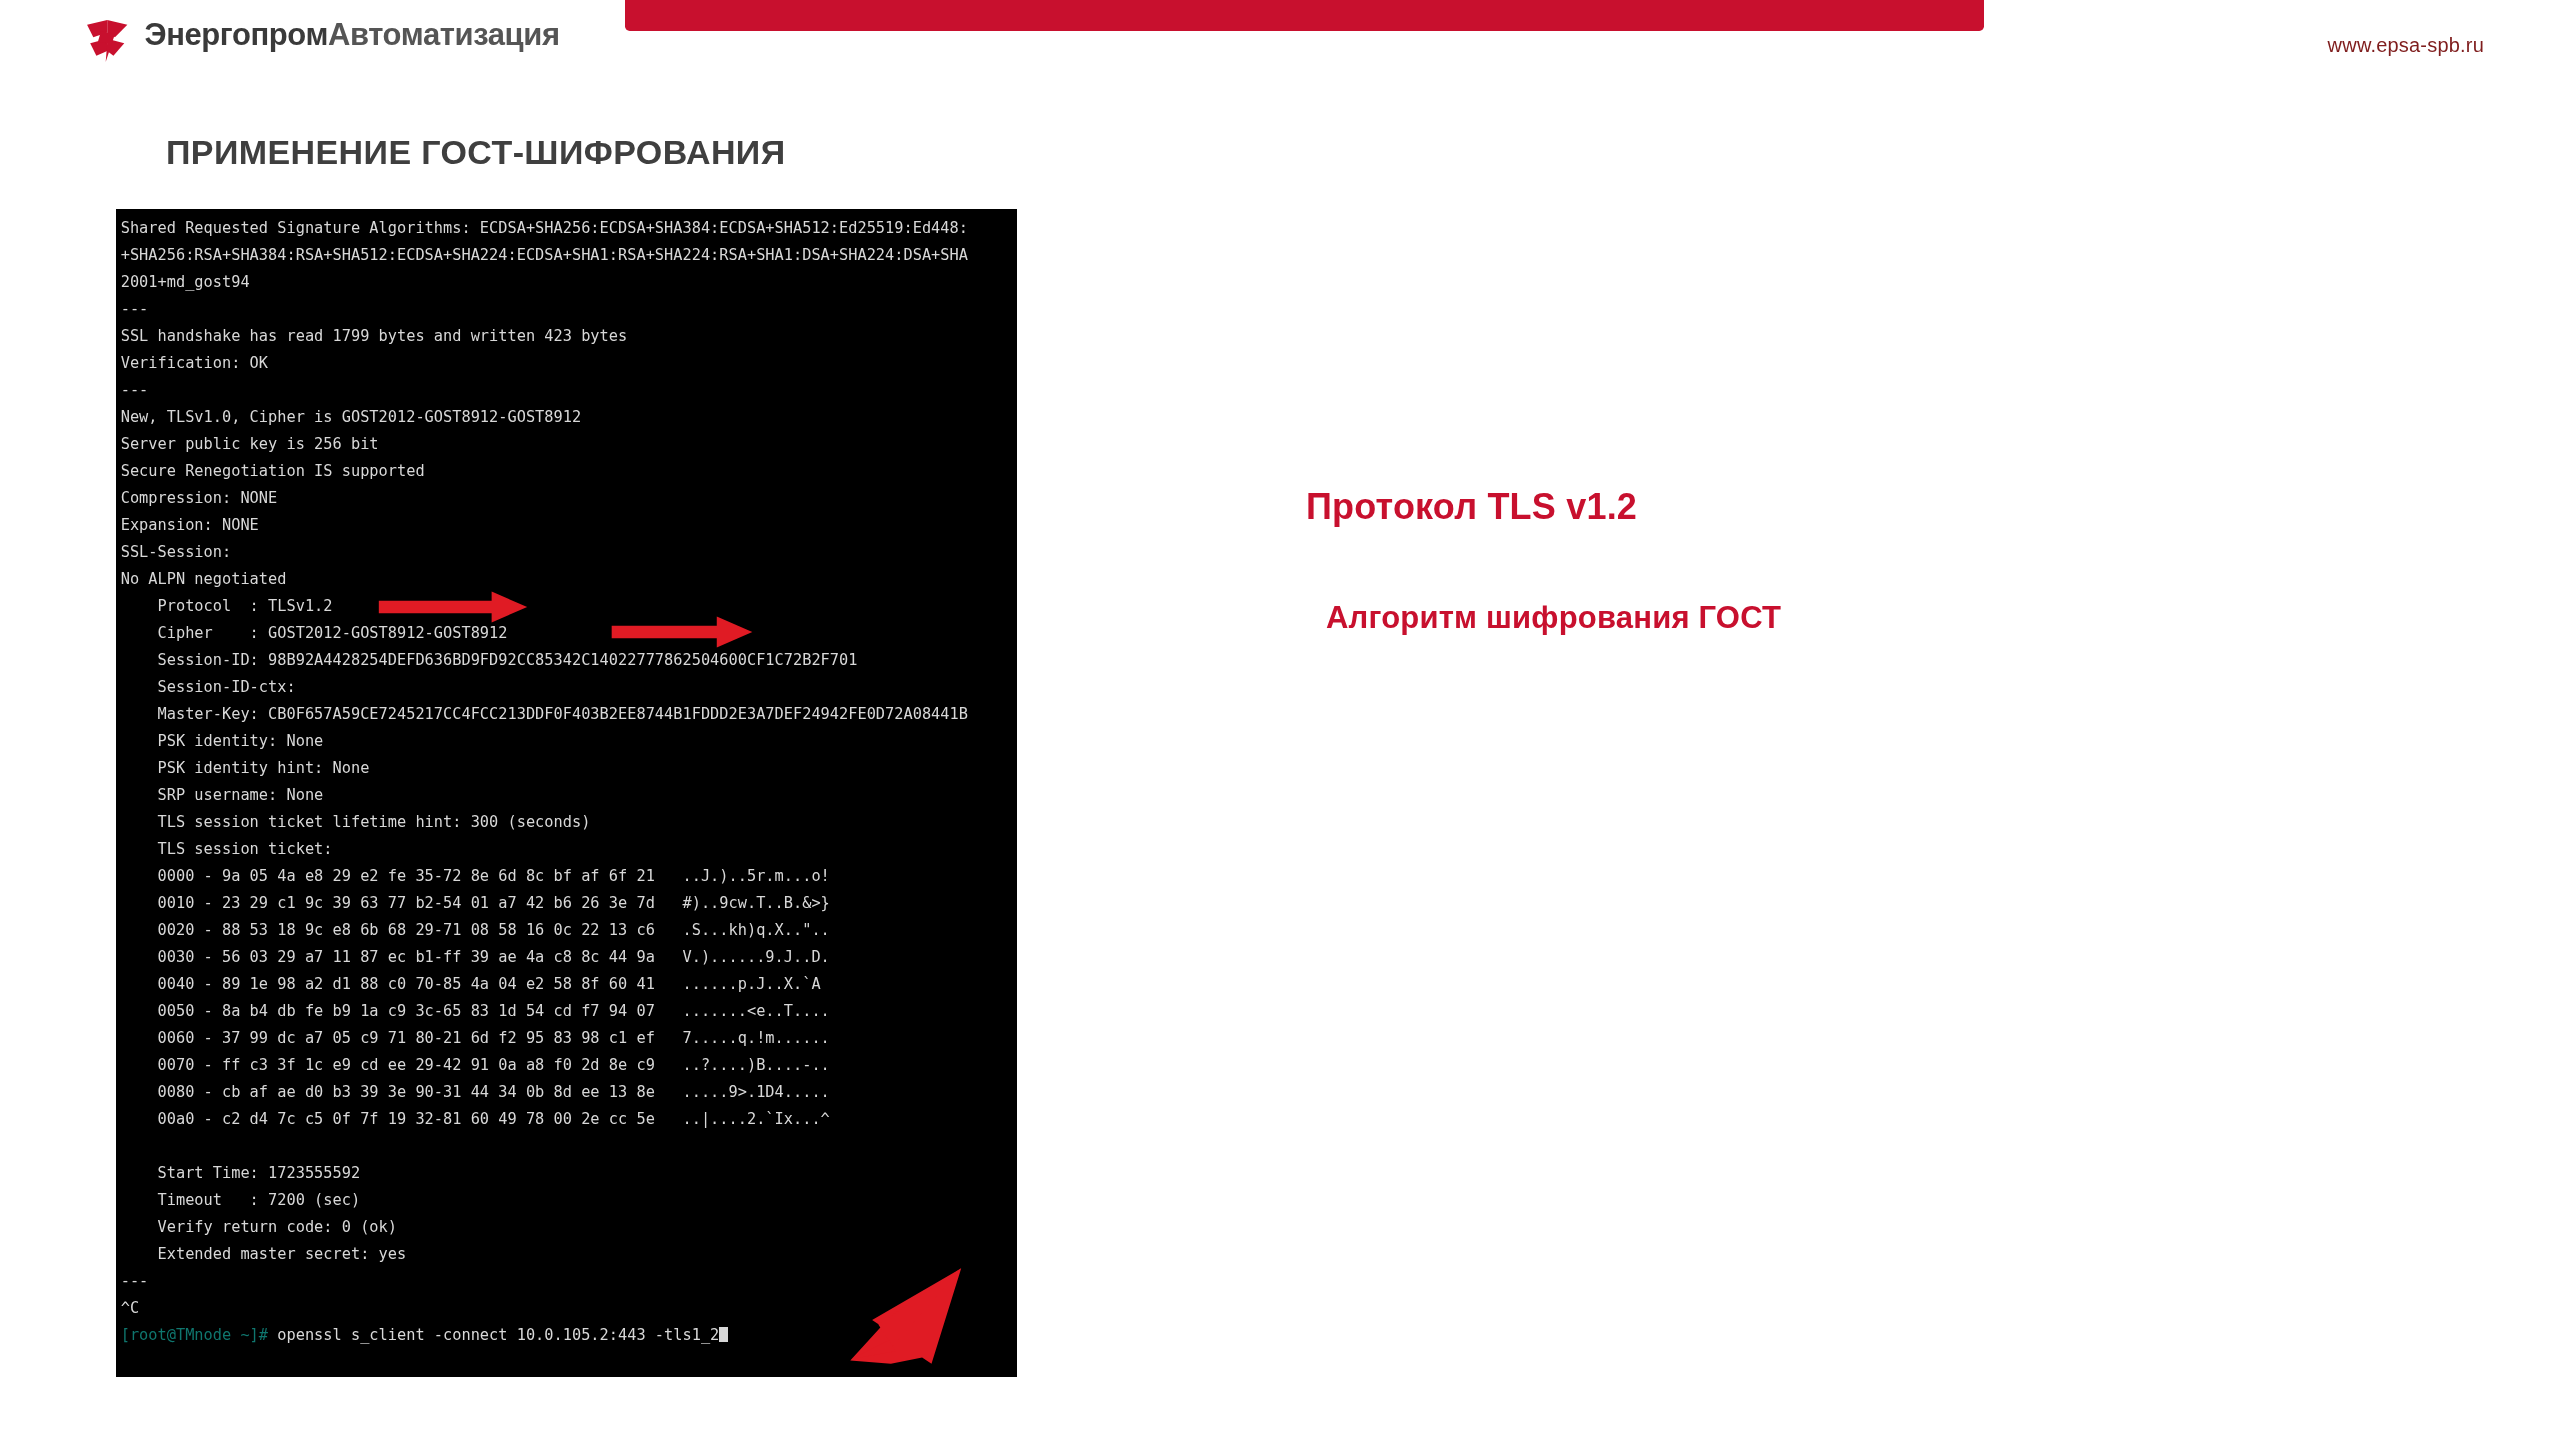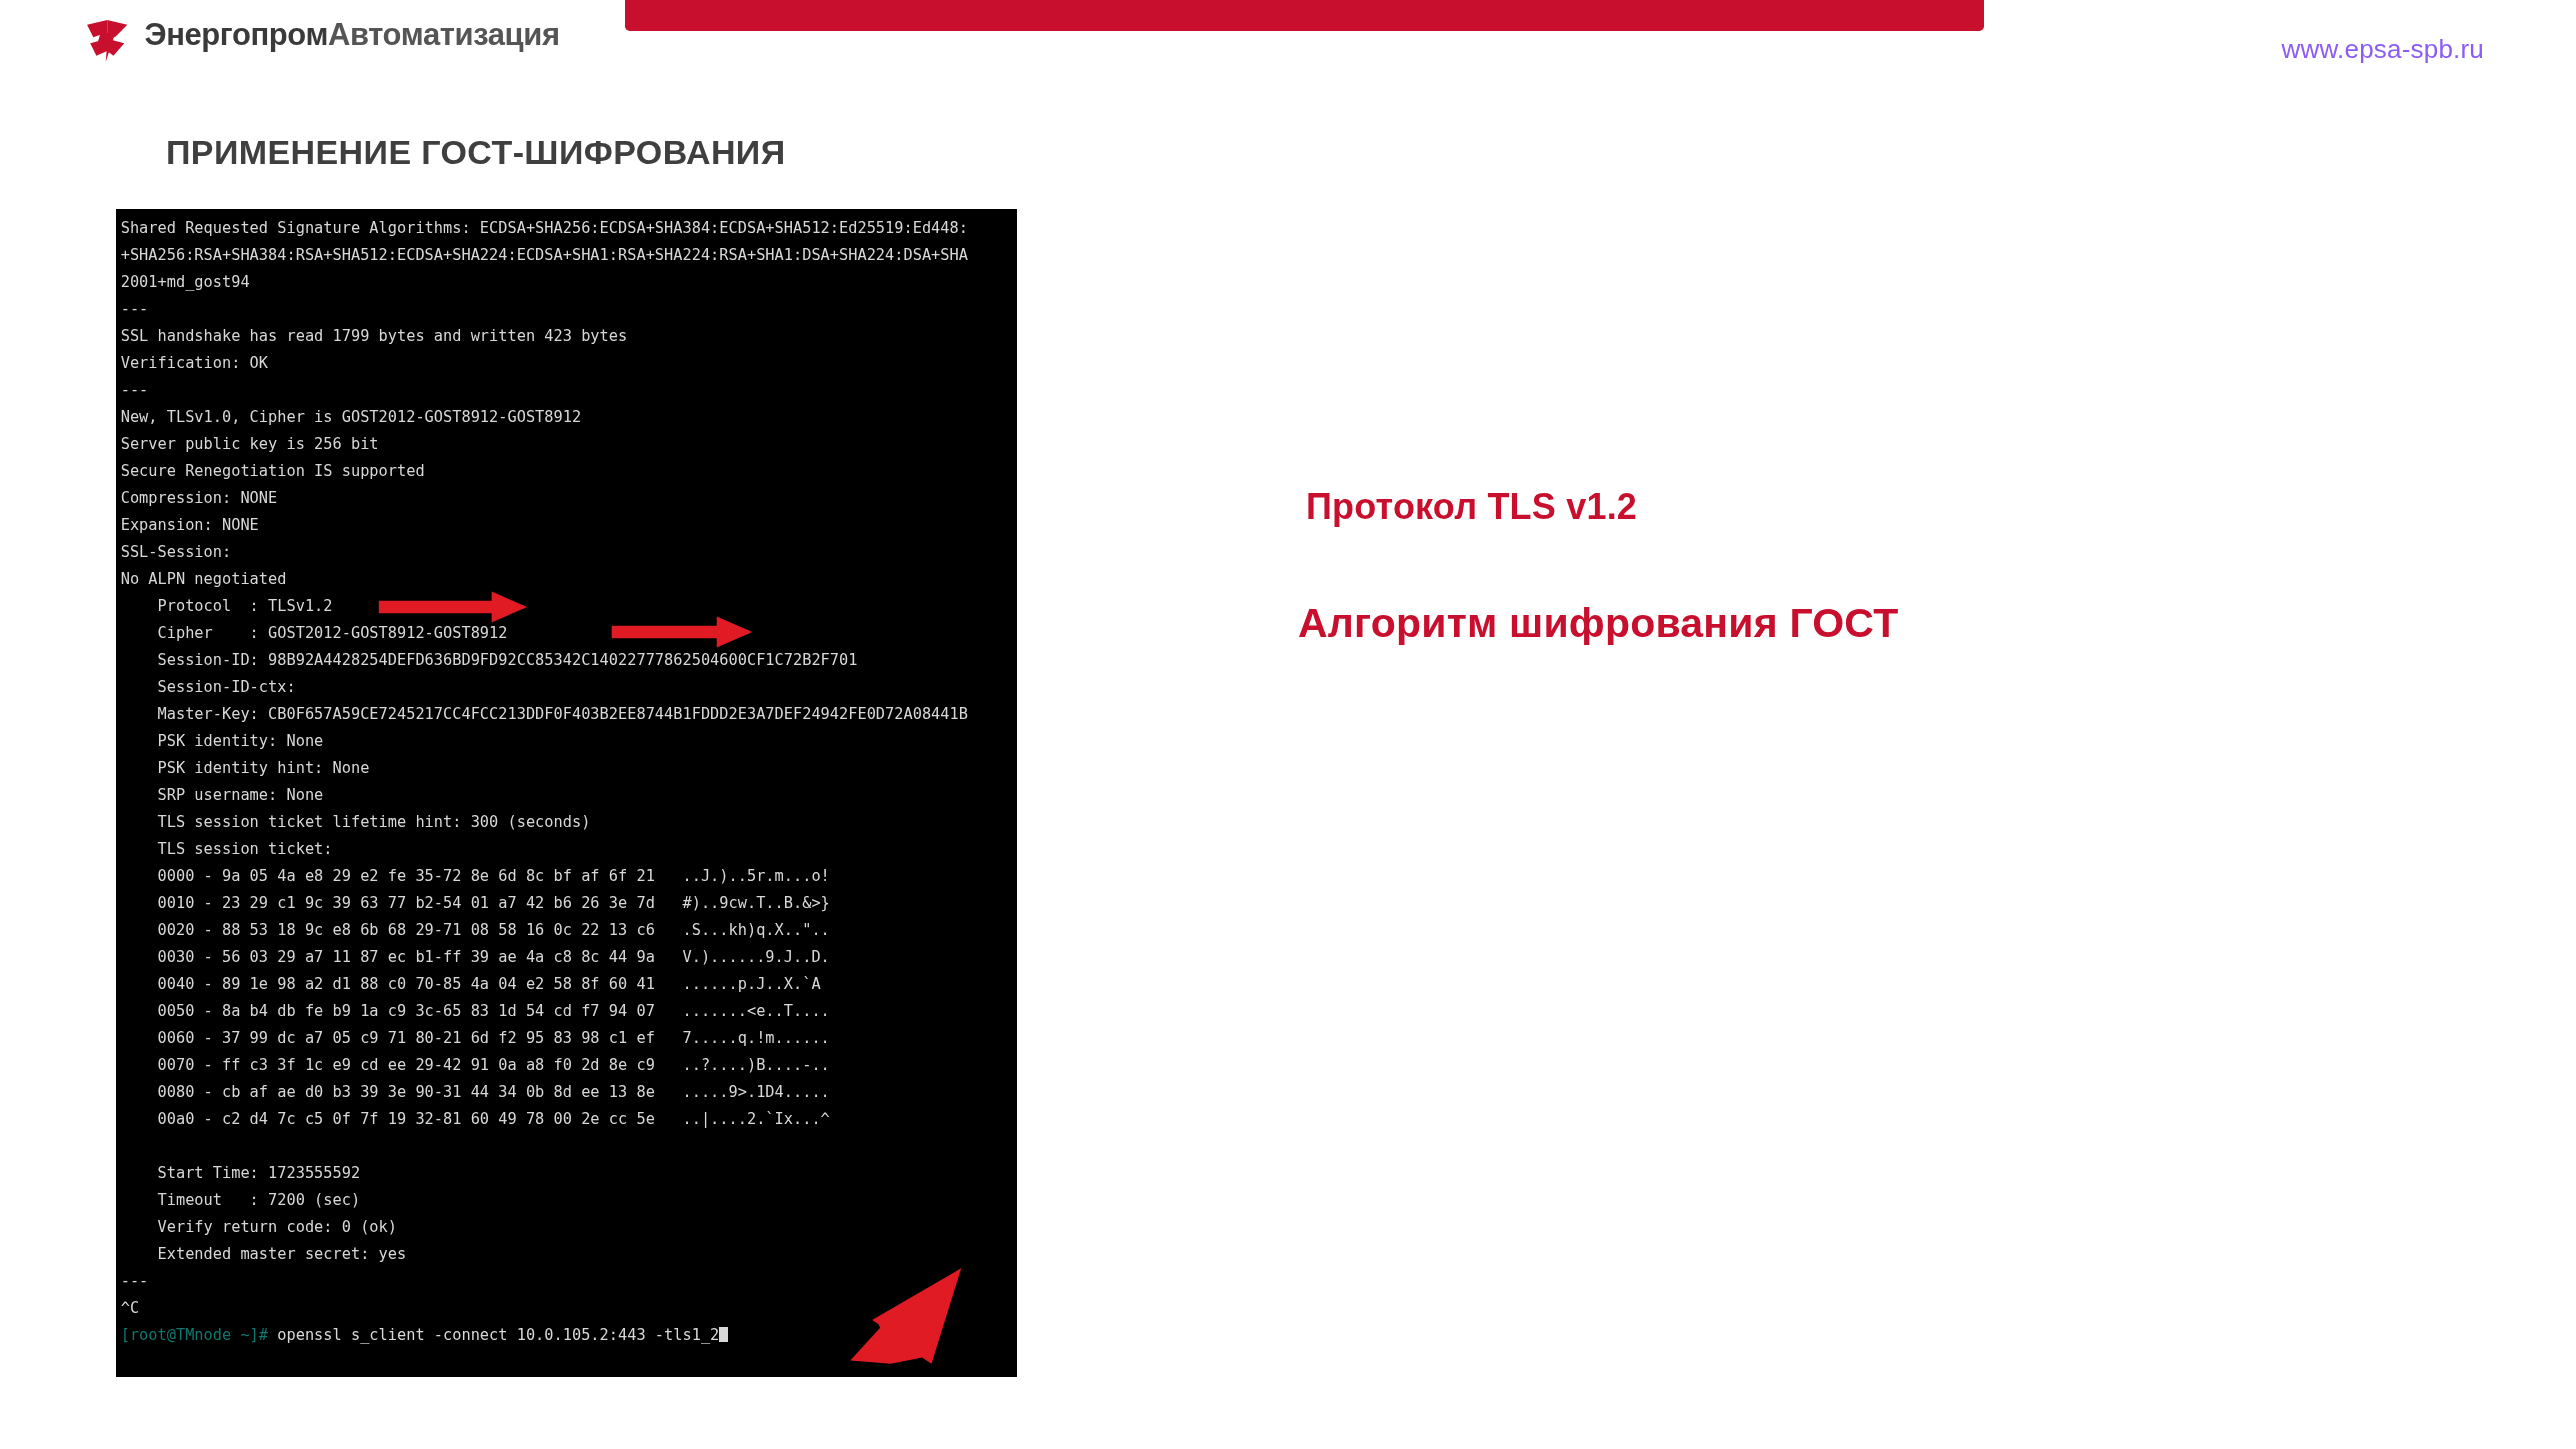--- a/index.html
+++ b/index.html
@@ -47,22 +47,22 @@
     white-space: nowrap;
   }
   .logo-text .accent {
     color: #555;
   }
 
   .site-url {
     position: absolute;
     right: 92px;
     top: 34px;
-    font-size: 26px;
-    color: #8b5cf6;
+    font-size: 20px;
+    color: #7f1d1d;
     letter-spacing: 0.2px;
     text-align: right;
   }
 
   
   .slide-title {
     position: absolute;
     left: 166px;
     top: 133px;
     font-size: 34px;
@@ -114,23 +114,23 @@
     color: #C8102E;
     font-weight: bold;
     letter-spacing: 0.2px;
   }
   .caption-1 {
     left: 1306px;
     top: 486px;
     font-size: 36px;
   }
   .caption-2 {
-    left: 1298px;
+    left: 1326px;
     top: 600px;
-    font-size: 41px;
+    font-size: 31px;
   }
 </style>
 </head>
 <body>
 
 <div class="top-bar"></div>
 
 <div class="logo-wrap">
   <span class="logo-mark">
     <svg width="48" height="48" viewBox="0 0 62 62" xmlns="http://www.w3.org/2000/svg">

